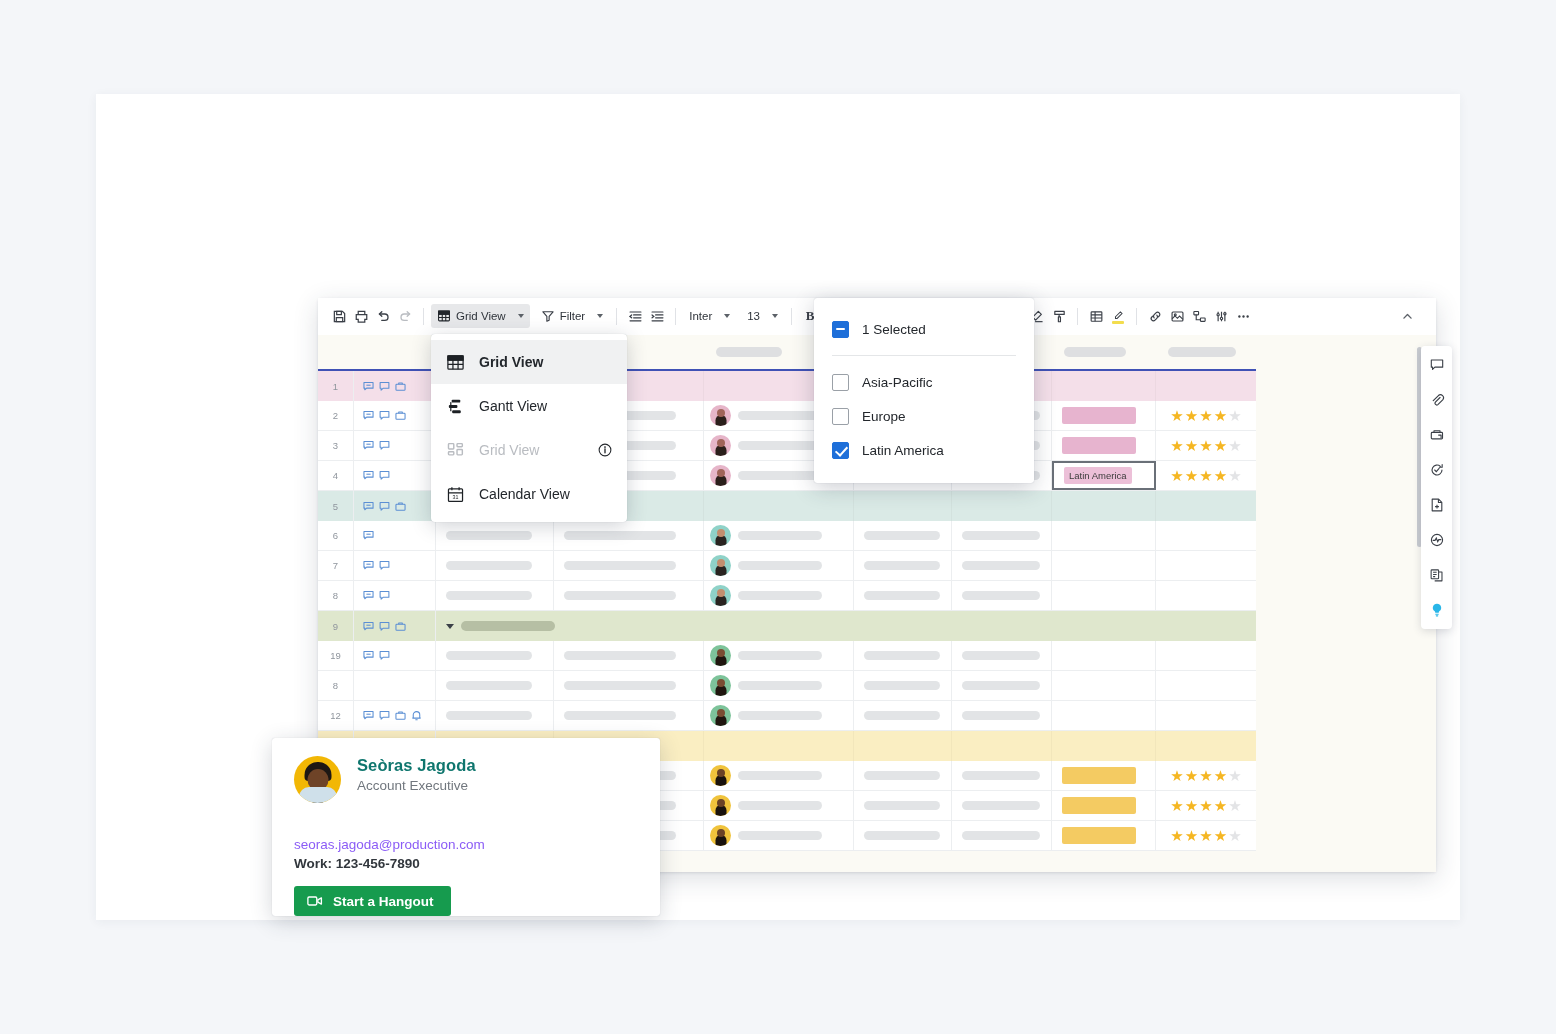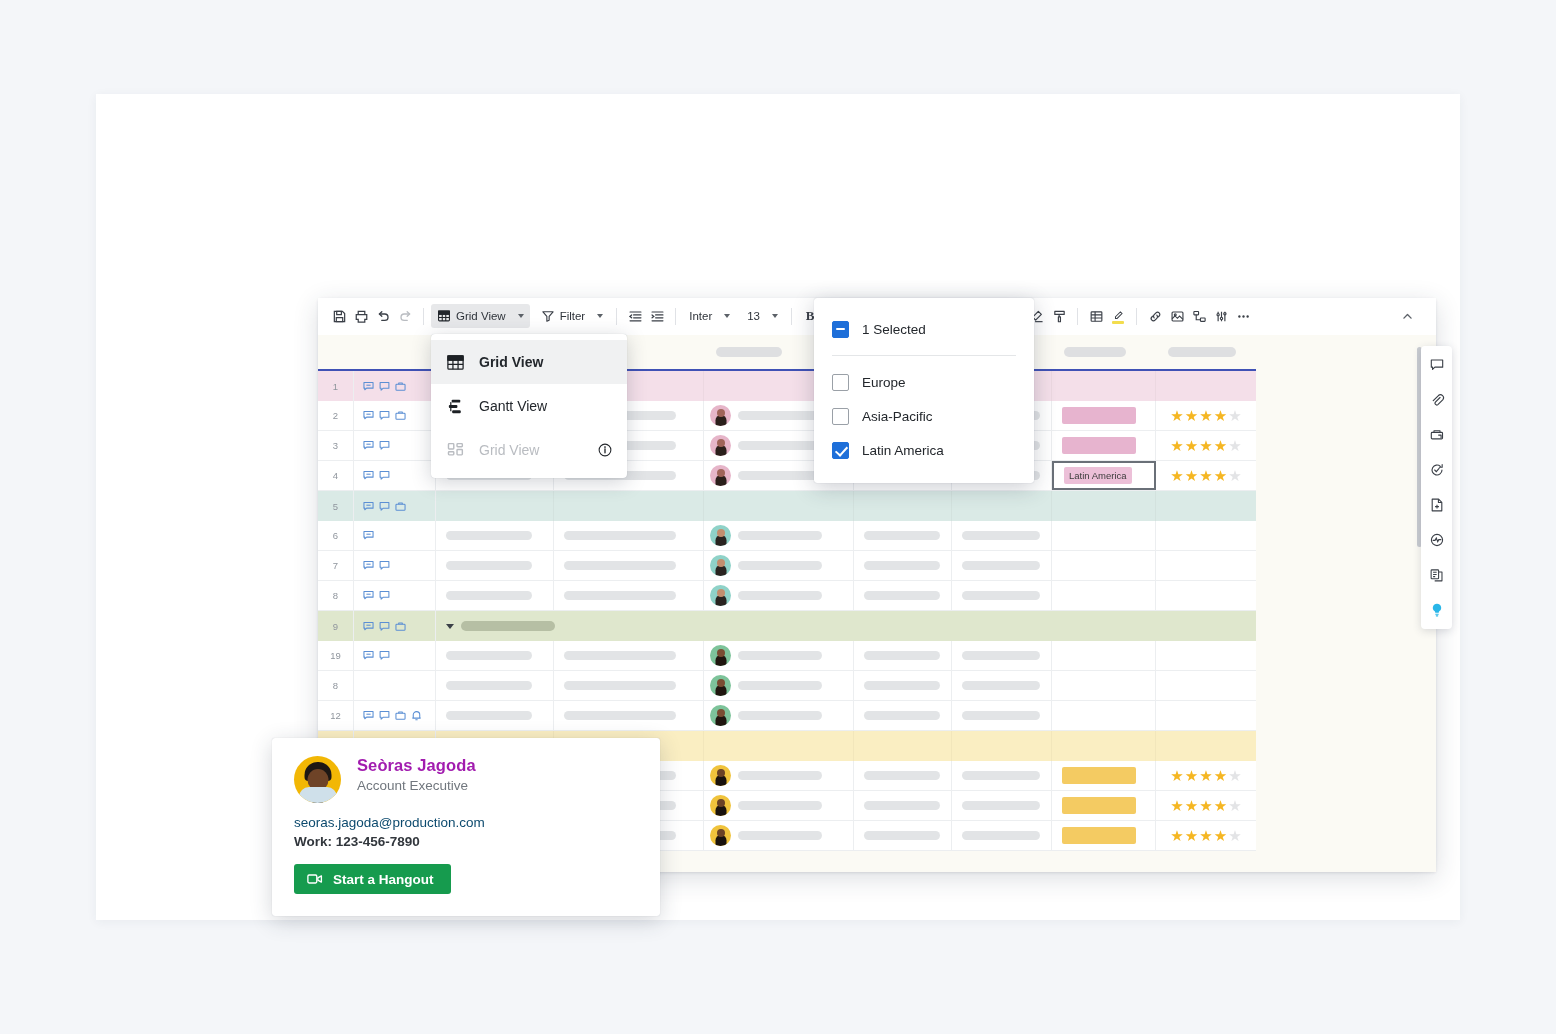--- a/index.html
+++ b/index.html
@@ -338,23 +338,23 @@
   #cc-avatar .body {
     position: absolute; left: 50%; bottom: -4px;
     width: 38px; height: 20px; border-radius: 10px 10px 0 0;
     transform: translateX(-50%); background: #cfe0ea;
   }
   #cc-avatar .neck {
     position: absolute; left: 50%; bottom: 0;
     width: 11px; height: 16px;
     transform: translateX(-50%); background: #1d1714;
   }
-  #cc-name { font-size: 16.5px; font-weight: bold; color: #a21caf; letter-spacing: .1px; }
+  #cc-name { font-size: 16.5px; font-weight: bold; color: #0f766e; letter-spacing: .1px; }
   #cc-role { font-size: 13.5px; color: #71777e; margin-top: 3px; }
-  #cc-email { font-size: 13.5px; color: #0c4a6e; margin-top: 12px; }
+  #cc-email { font-size: 13.5px; color: #8b5cf6; margin-top: 34px; }
   #cc-phone { font-size: 13.5px; color: #32373d; margin-top: 4px; font-weight: bold; }
   #cc-hangout {
     margin-top: 15px;
     display: inline-flex; align-items: center; gap: 10px;
     background: #169b4e;
     color: #ffffff;
     height: 30px;
     padding: 0 17px 0 13px;
     border-radius: 3px;
     font-size: 13.5px; font-weight: bold;
@@ -1252,38 +1252,48 @@
             </svg>
           </span>
           <span>Grid View</span>
           <span class="vm-info">
             <svg width="16" height="16" viewBox="0 0 18 18" fill="none" stroke="#23272c" stroke-width="1.2">
               <circle cx="9" cy="9" r="6.6"></circle>
               <path d="M9 5.3v.9M9 7.8v4.3" stroke-linecap="round" stroke-width="1.5"></path>
             </svg>
           </span>
         </div>
+        <div class="vm-item">
+          <span class="vm-ico">
+            <svg width="19" height="19" viewBox="0 0 20 20" fill="none" stroke="#1d2125" stroke-width="1.3">
+              <rect x="2.6" y="4" width="14.8" height="13.2" rx="1"></rect>
+              <path d="M2.6 8.2h14.8M6.2 2.4v3.2M13.8 2.4v3.2"></path>
+              <text x="10" y="15" font-size="5.6" fill="#1d2125" stroke="none" text-anchor="middle" font-family="Liberation Sans">31</text>
+            </svg>
+          </span>
+          <span>Calendar View</span>
+        </div>
       </div>
 
   </div>
 
   <div id="filter-dd">
     <div class="fd-row">
       <span class="cb indet"></span>
       <span>1 Selected</span>
     </div>
     <div class="fd-sep"></div>
     <div id="fd-options">
         <div class="fd-row">
           <span class="cb"></span>
-          <span>Europe</span>
+          <span>Asia-Pacific</span>
         </div>
         <div class="fd-row">
           <span class="cb"></span>
-          <span>Asia-Pacific</span>
+          <span>Europe</span>
         </div>
         <div class="fd-row">
           <span class="cb checked"></span>
           <span>Latin America</span>
         </div>
       </div>
   </div>
 
   <div id="contact-card">
     <div id="cc-head">

